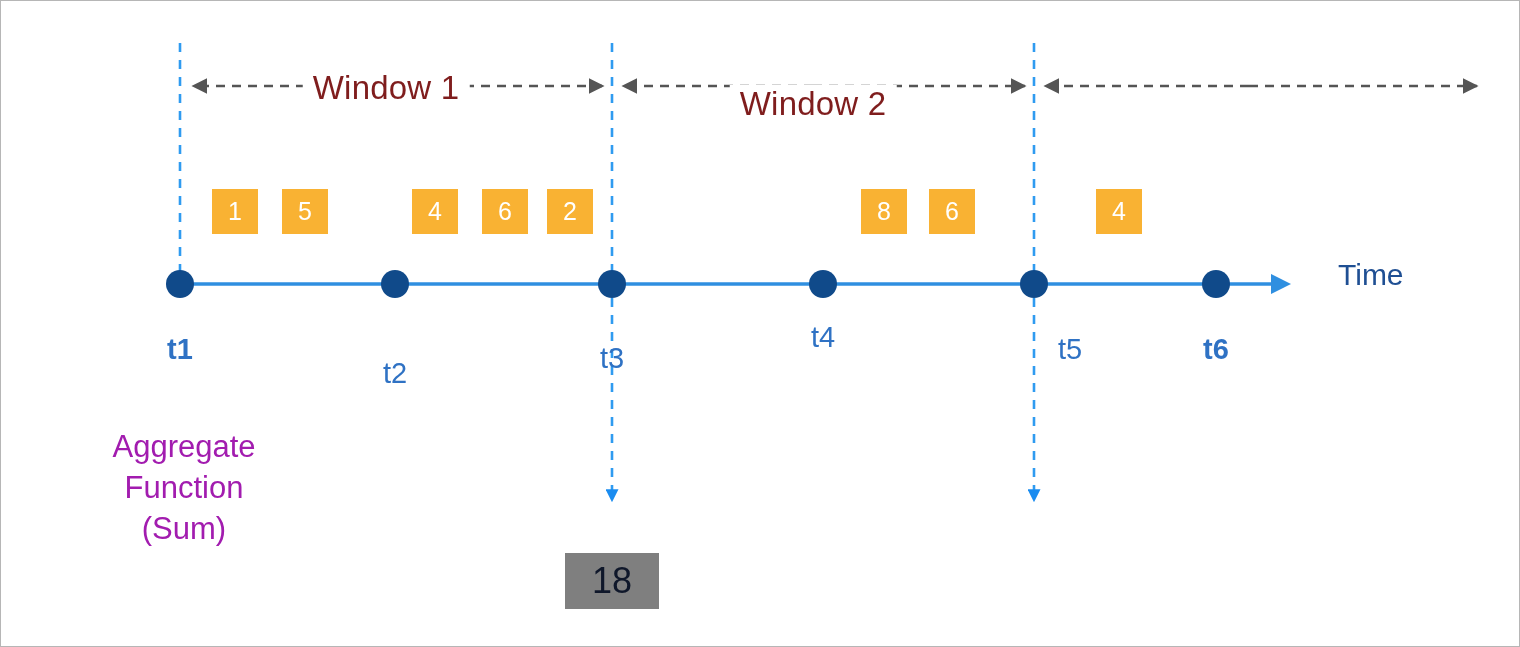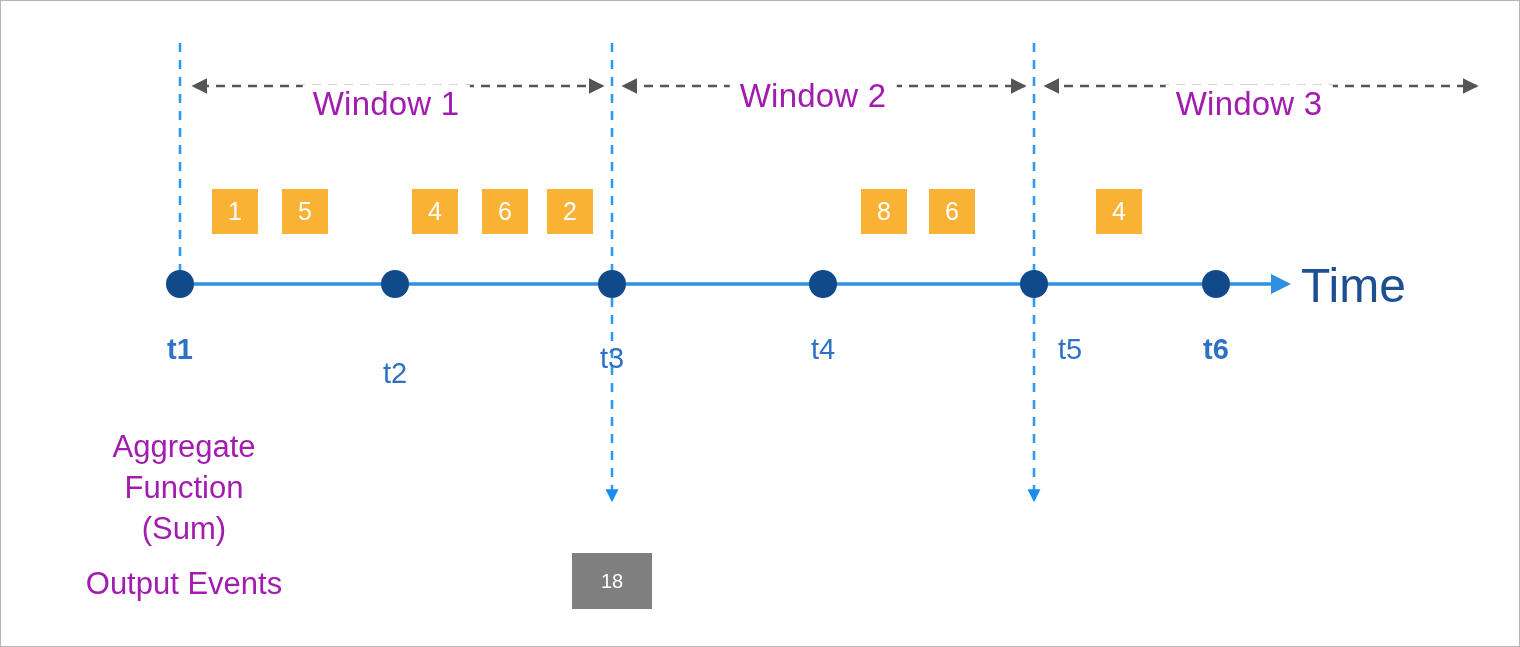--- a/index.html
+++ b/index.html
@@ -21,29 +21,28 @@
   }
   #svg-layer {
     position: absolute;
     left: 0;
     top: 0;
     width: 1520px;
     height: 647px;
   }
   .win-label {
     position: absolute;
-    color: #a21caf;
+    color: #7f1d1d;
     font-size: 33px;
     font-weight: 300;
     letter-spacing: 0.2px;
     white-space: nowrap;
     transform: translate(-50%, -50%);
     background: #ffffff;
     padding: 0 10px;
-    margin-top: 16px;
   }
   .event-box {
     position: absolute;
     width: 46px;
     height: 45px;
     background: #f9b233;
     color: #ffffff;
     font-size: 25px;
     font-weight: 300;
     display: flex;
@@ -55,23 +54,24 @@
     position: absolute;
     color: #2f72c4;
     font-size: 29px;
     font-weight: 300;
     white-space: nowrap;
     transform: translateX(-50%);
   }
   .axis-label {
     position: absolute;
     color: #1f4f93;
-    font-size: 48px;
+    font-size: 30px;
     font-weight: 300;
     white-space: nowrap;
+    margin-left: 37px;
   }
   .side-label {
     position: absolute;
     color: #a21caf;
     font-size: 31px;
     font-weight: 300;
     line-height: 1.32;
     white-space: pre-line;
   }
   #aggregate-label {
@@ -81,25 +81,25 @@
     width: 210px;
   }
   #output-label {
     left: 72px;
     top: 563px;
     width: 222px;
     text-align: center;
   }
   .output-box {
     position: absolute;
-    width: 80px;
+    width: 94px;
     height: 56px;
     background: #7f7f7f;
-    color: #ffffff;
-    font-size: 20px;
+    color: #0f172a;
+    font-size: 36px;
     font-weight: 300;
     display: flex;
     align-items: center;
     justify-content: center;
     box-sizing: border-box;
     transform: translateX(-50%);
   }
 </style>
 </head>
 <body>
@@ -145,40 +145,38 @@
 
     <circle cx="179" cy="283" r="14" fill="#104a8a"></circle>
     <circle cx="394" cy="283" r="14" fill="#104a8a"></circle>
     <circle cx="611" cy="283" r="14" fill="#104a8a"></circle>
     <circle cx="822" cy="283" r="14" fill="#104a8a"></circle>
     <circle cx="1033" cy="283" r="14" fill="#104a8a"></circle>
     <circle cx="1215" cy="283" r="14" fill="#104a8a"></circle>
   </svg>
 
   <div class="win-label" style="left:385px; top:87px;">Window 1</div>
-  <div class="win-label" style="left:812px; top:79px;">Window 2</div>
-  <div class="win-label" style="left:1248px; top:87px;">Window 3</div>
+  <div class="win-label" style="left:812px; top:103px;">Window 2</div>
 
   <div class="event-box" style="left:211px; top:188px;">1</div>
   <div class="event-box" style="left:281px; top:188px;">5</div>
   <div class="event-box" style="left:411px; top:188px;">4</div>
   <div class="event-box" style="left:481px; top:188px;">6</div>
   <div class="event-box" style="left:546px; top:188px;">2</div>
   <div class="event-box" style="left:860px; top:188px;">8</div>
   <div class="event-box" style="left:928px; top:188px;">6</div>
   <div class="event-box" style="left:1095px; top:188px;">4</div>
 
   <div class="t-label" style="left:179px; top:332px;font-weight:bold;">t1</div>
   <div class="t-label" style="left:394px; top:332px;margin-top:24px;">t2</div>
   <div class="t-label" style="left:611px; top:341px;">t3</div>
-  <div class="t-label" style="left:822px; top:332px;">t4</div>
+  <div class="t-label" style="left:822px; top:320px;">t4</div>
   <div class="t-label" style="left:1069px; top:332px;">t5</div>
   <div class="t-label" style="left:1215px; top:332px;font-weight:bold;">t6</div>
 
   <div class="axis-label" style="left:1300px; top:257px;">Time</div>
 
   <div class="side-label" id="aggregate-label">Aggregate
 Function (Sum)</div>
-  <div class="side-label" id="output-label">Output Events</div>
 
   <div class="output-box" style="left:611px; top:552px;">18</div>
 
 </div>
 
 </body></html>

